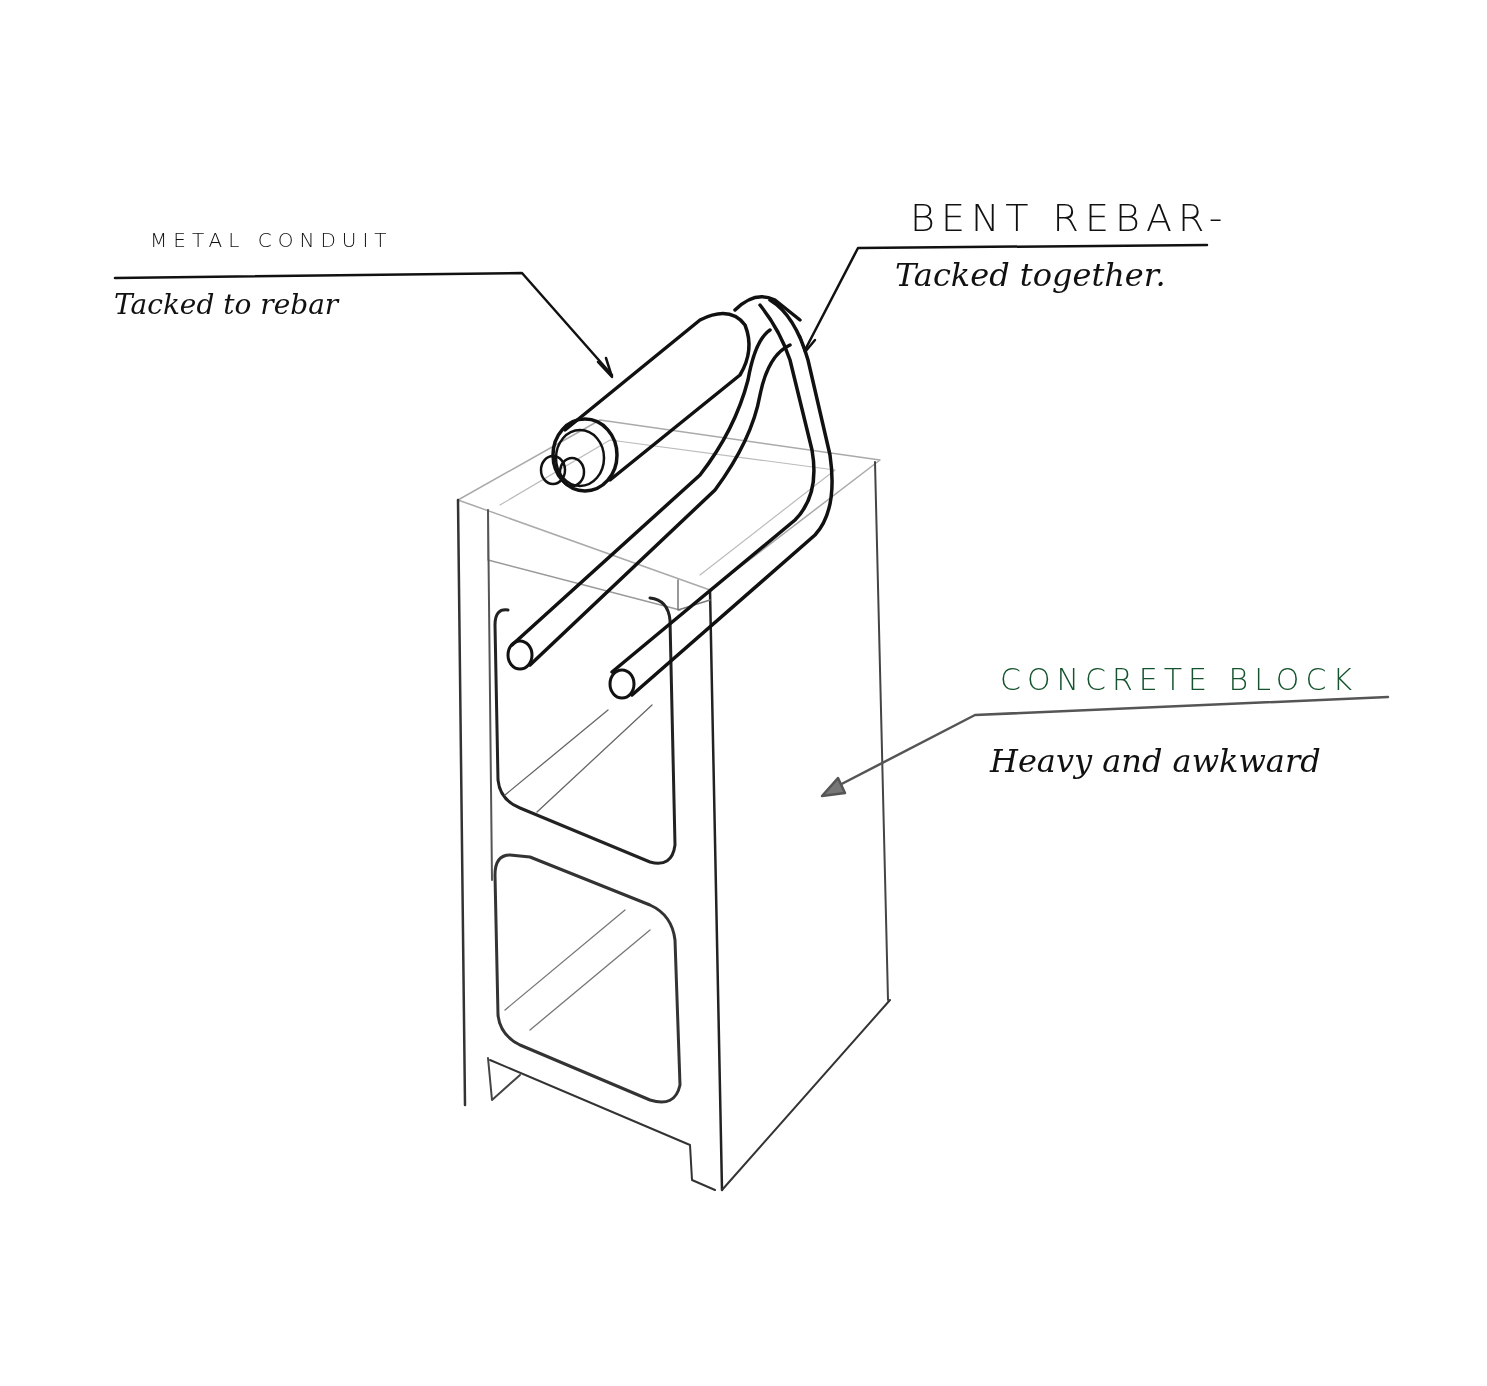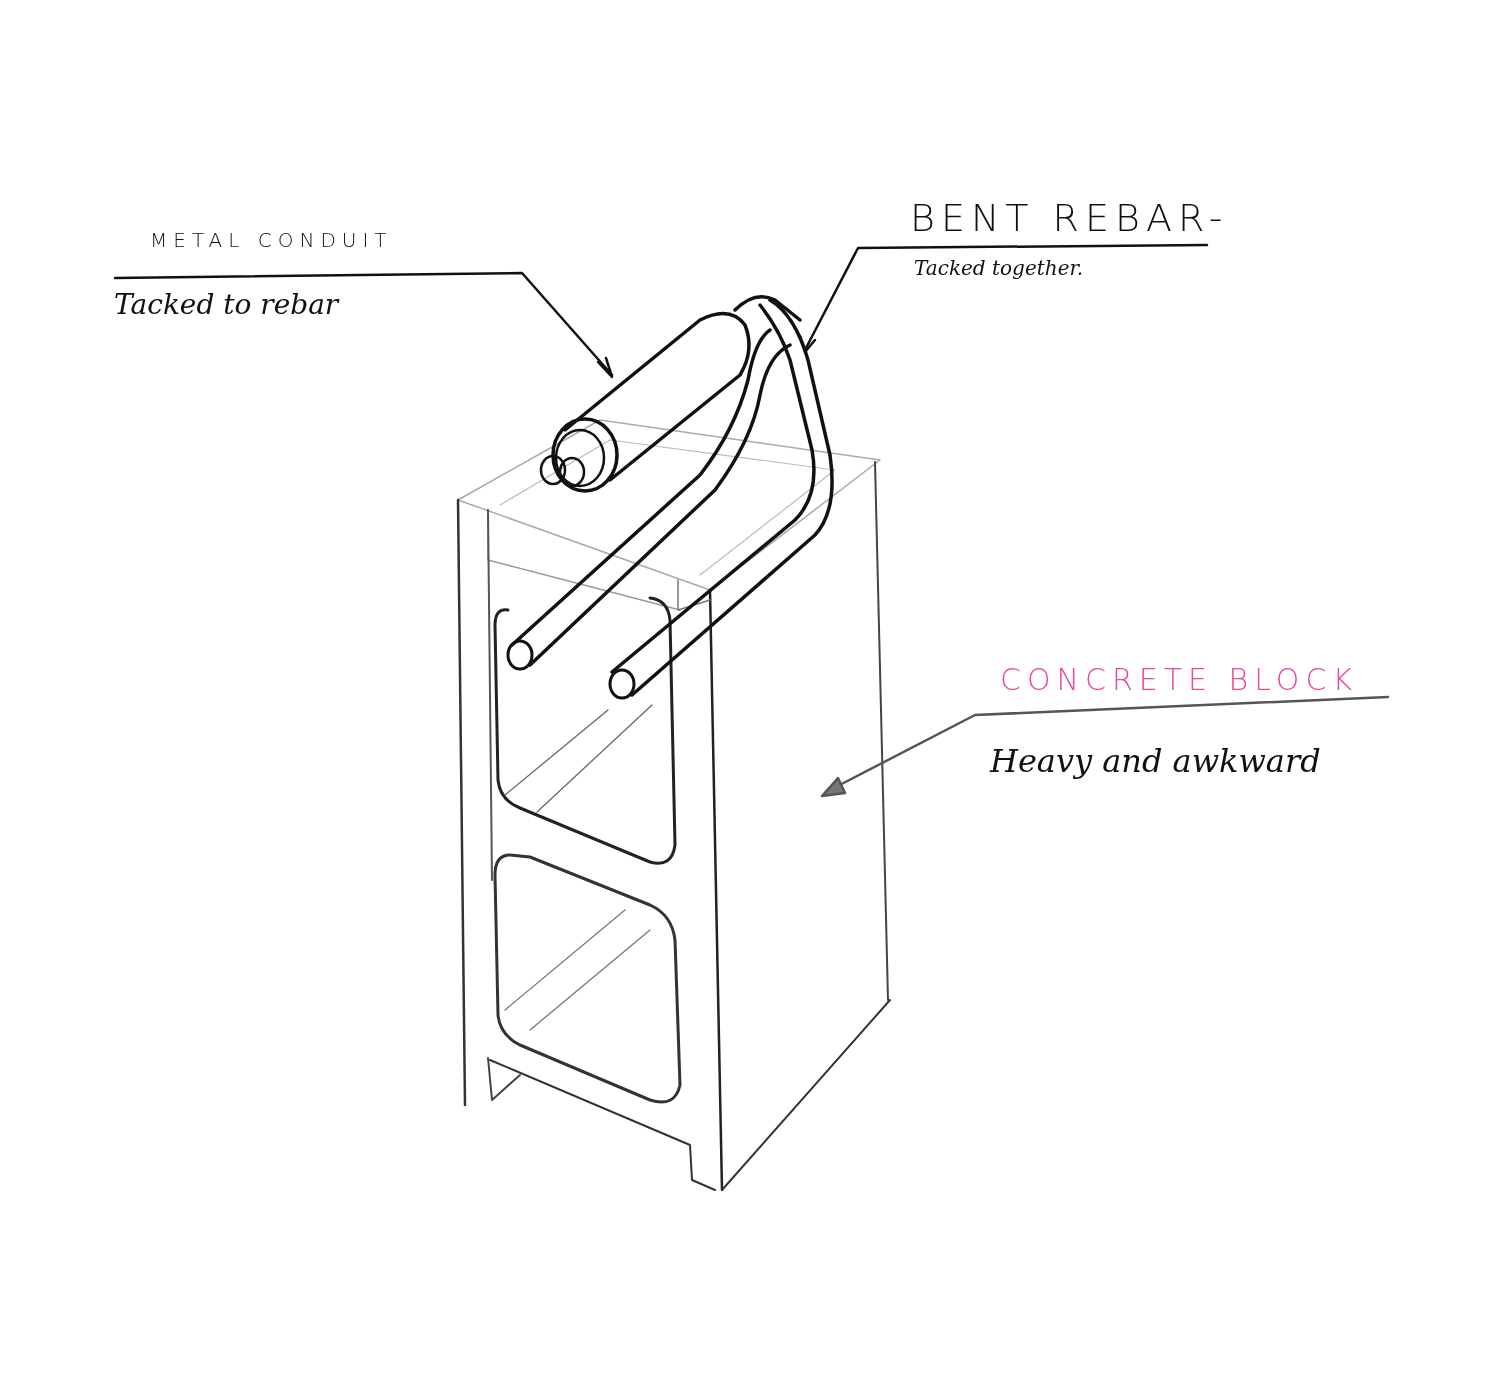--- a/index.html
+++ b/index.html
@@ -81,16 +81,16 @@
       <path d="M1388 697 L975 715 L830 790"></path>
       <path d="M822 796 L838 778 L845 793 Z" fill="#777"></path>
     </g>
   </g>
 </svg>
 
 <div class="hand caps" style="left:150px; top:228px; font-size:20px;">METAL CONDUIT</div>
 <div class="hand" style="left:114px; top:288px; font-size:28px;">Tacked to rebar</div>
 
 <div class="hand caps" style="left:910px; top:196px; font-size:38px;">BENT REBAR-</div>
-<div class="hand" style="left:914px; top:256px; font-size:20px;">Tacked together.</div>
+<div class="hand" style="left:895px; top:256px; font-size:32px;">Tacked together.</div>
 
-<div class="hand caps" style="left:1000px; top:662px; font-size:30px; color:#ec4899;">CONCRETE BLOCK</div>
+<div class="hand caps" style="left:1000px; top:662px; font-size:30px; color:#14532d;">CONCRETE BLOCK</div>
 <div class="hand" style="left:990px; top:722px; font-size:32px;margin-top:20px;">Heavy and awkward</div>
 
 </body></html>

